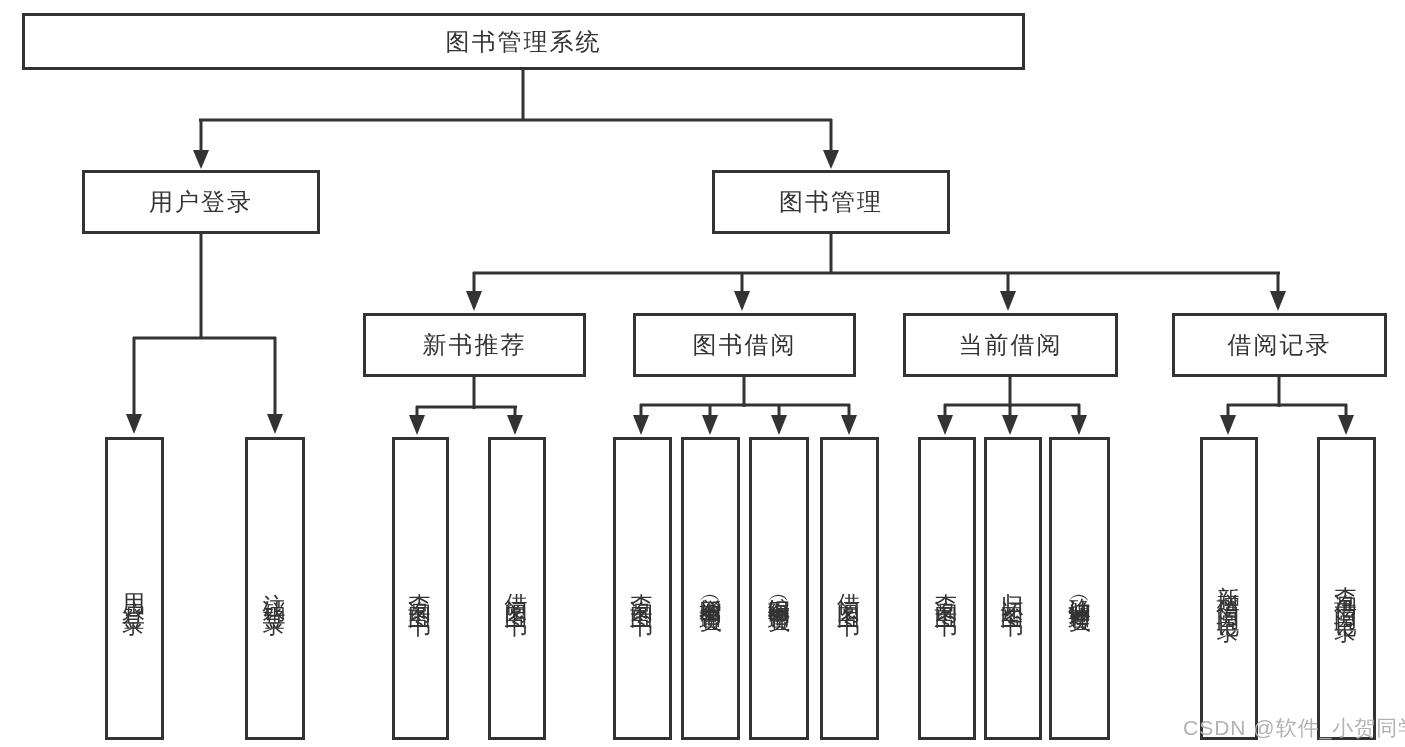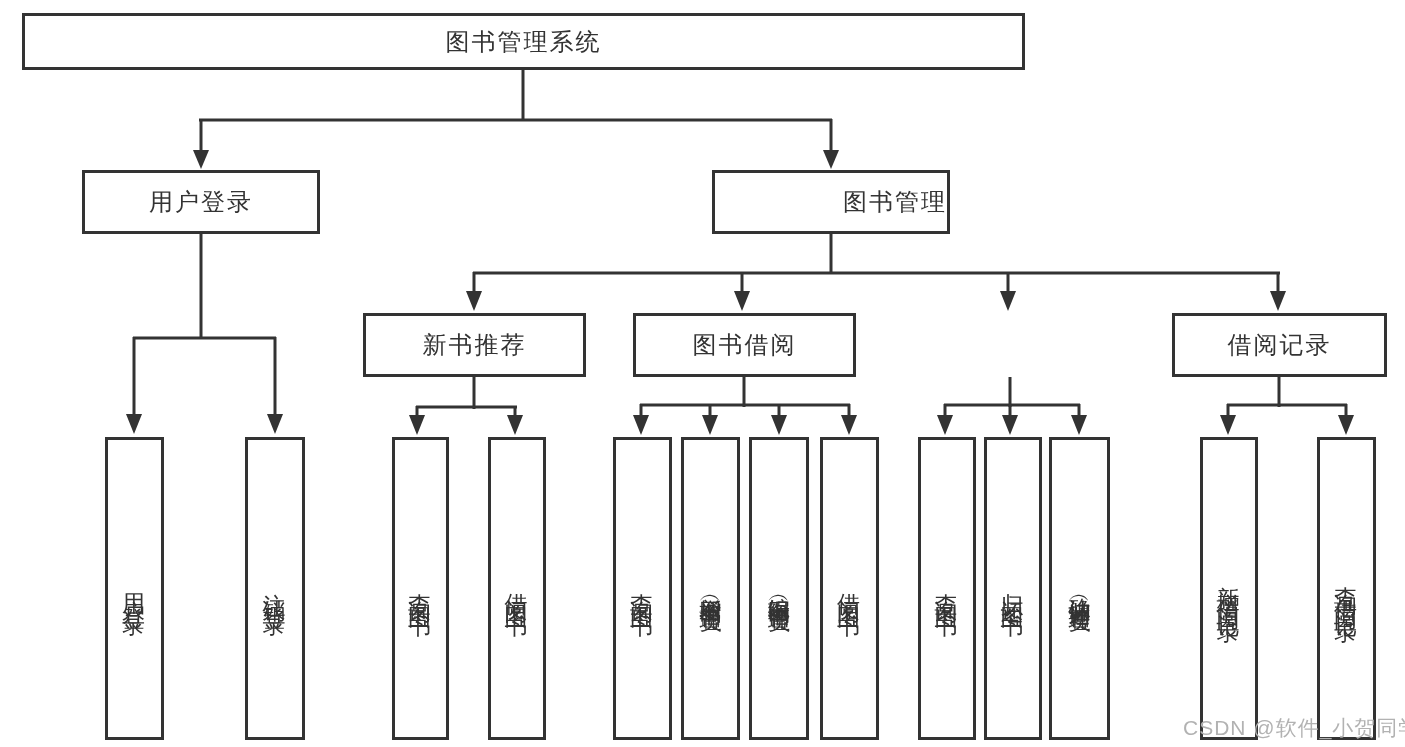--- a/index.html
+++ b/index.html
@@ -141,30 +141,33 @@
     <polygon points="1338,415 1354,415 1346,435"></polygon>
   </svg>
 
   <div class="node" style="left:22px; top:13px; width:1003px; height:57px;">
     <span>图书管理系统</span>
   </div>
 
   <div class="node" style="left:82px; top:170px; width:238px; height:64px;">
     <span>用户登录</span>
   </div>
-  <div class="node" style="left:712px; top:170px; width:238px; height:64px;justify-content:flex-end;">
+  <div class="node" style="left:712px; top:170px; width:238px; height:64px;">
     <span>图书管理</span>
   </div>
 
   <div class="node" style="left:363px; top:313px; width:223px; height:64px;text-align:center;">
     <span>新书推荐</span>
   </div>
   <div class="node" style="left:633px; top:313px; width:223px; height:64px;align-items:center;">
     <span>图书借阅</span>
   </div>
+  <div class="node" style="left:903px; top:313px; width:215px; height:64px;">
+    <span>当前借阅</span>
+  </div>
   <div class="node" style="left:1172px; top:313px; width:215px; height:64px;">
     <span>借阅记录</span>
   </div>
 
   <div class="leaf" style="left:105px; width:59px;">
     <span>用户登录</span>
   </div>
   <div class="leaf" style="left:245px; width:60px;">
     <span>注销登录</span>
   </div>

